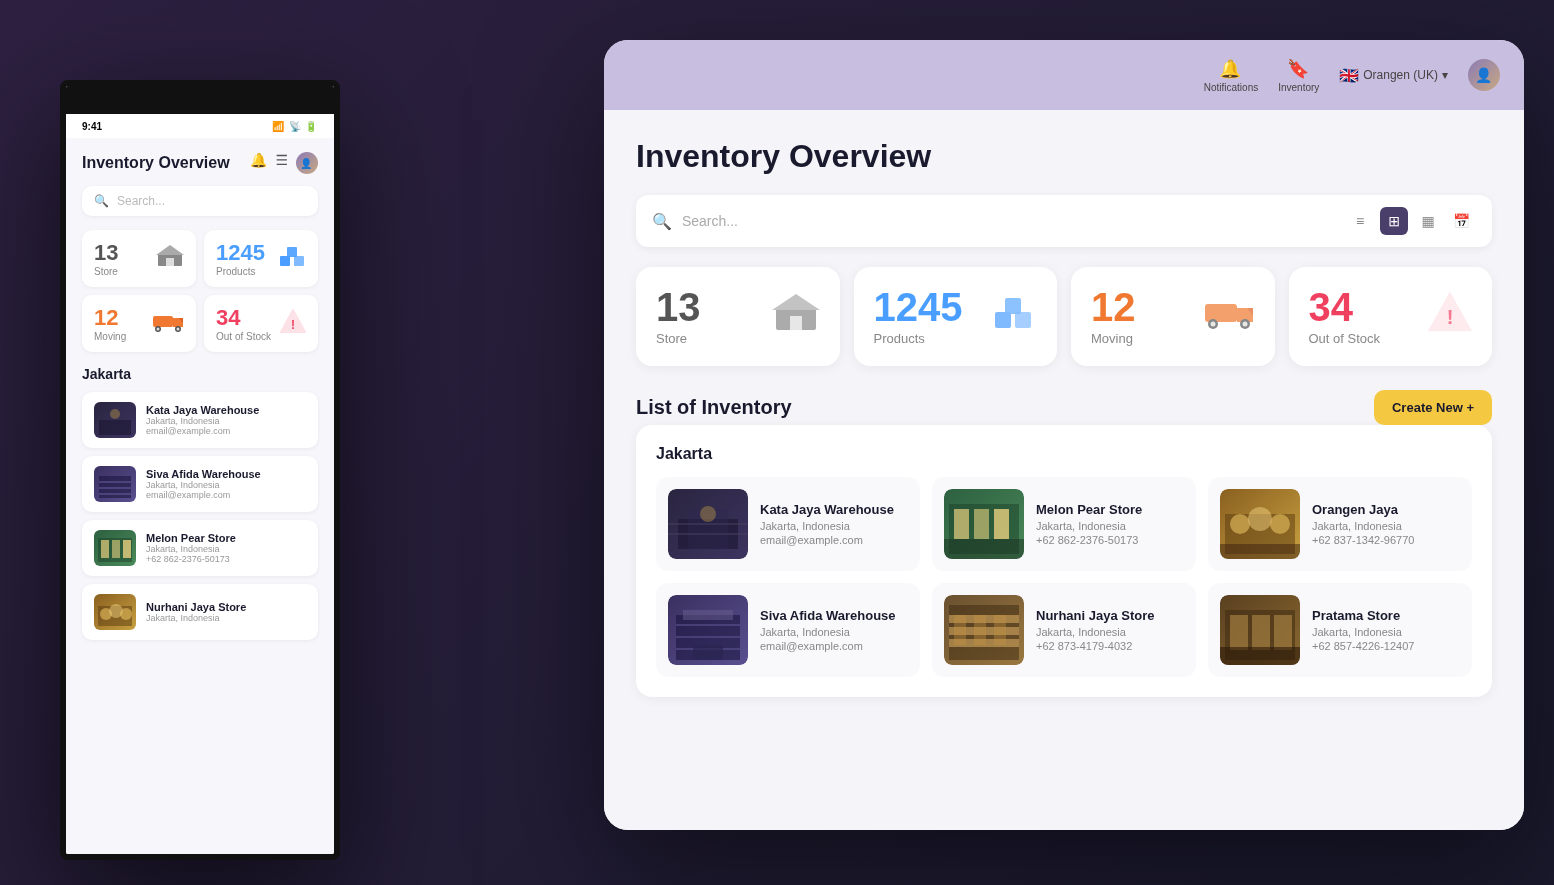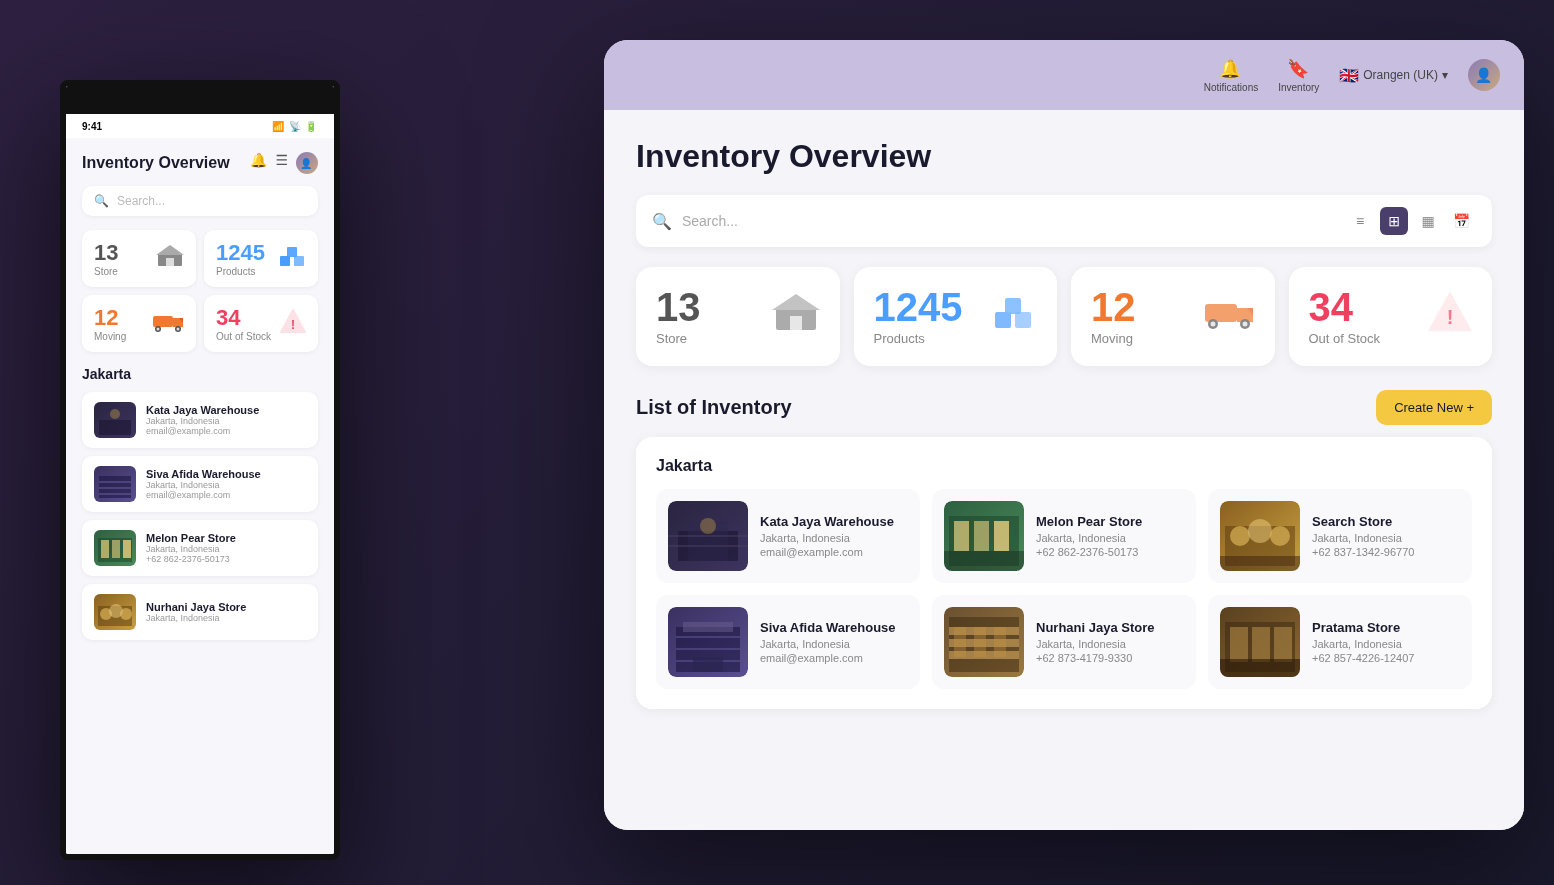--- a/index.html
+++ b/index.html
@@ -194,37 +194,37 @@
     .stat-icon.gray { color: #888; }
     .stat-icon.blue { color: #4a9eff; }
     .stat-icon.orange { color: #f07830; }
     .stat-icon.red { color: #f04060; }
 
     
     .list-header {
       display: flex;
       align-items: center;
       justify-content: space-between;
-      margin-bottom: 12px;
+      margin-bottom: 0;
     }
 
     .list-title {
       font-size: 20px;
       font-weight: 700;
       color: #1a1a2e;
     }
 
     .create-btn {
       background: #f5c842;
       color: #1a1a2e;
       border: none;
       border-radius: 10px;
       padding: 10px 18px;
       font-size: 13px;
-      font-weight: 400;
+      font-weight: 700;
       cursor: pointer;
       display: flex;
       align-items: center;
       gap: 6px;
     }
 
     .inventory-section {
       background: white;
       border-radius: 16px;
       padding: 20px;
@@ -621,21 +621,21 @@
                   </defs>
                 <rect width="80" height="70" fill="url(#mk1)" rx="8"></rect>
                 <rect x="5" y="25" width="70" height="40" fill="#5a3a10" opacity="0.5"></rect>
                 <circle cx="20" cy="35" r="10" fill="#e8c060" opacity="0.6"></circle>
                 <circle cx="40" cy="30" r="12" fill="#f0d080" opacity="0.5"></circle>
                 <circle cx="60" cy="35" r="10" fill="#e8c060" opacity="0.6"></circle>
                 <rect x="0" y="55" width="80" height="15" fill="#3a2010" opacity="0.5"></rect>
               </svg>
             </div>
             <div class="inventory-info">
-              <div class="inventory-name">Search Store</div>
+              <div class="inventory-name">Orangen Jaya</div>
               <div class="inventory-location">Jakarta, Indonesia</div>
               <div class="inventory-contact">+62 837-1342-96770</div>
             </div>
           </div>
 
           <div class="inventory-card">
             <div class="inventory-thumb">
               <svg width="80" height="70" viewBox="0 0 80 70">
                 <defs>
                     <linearGradient id="wh2" x1="0" y1="0" x2="1" y2="1">
@@ -674,21 +674,21 @@
                 <rect x="5" y="32" width="70" height="8" fill="#d4a860" opacity="0.6"></rect>
                 <rect x="5" y="44" width="70" height="8" fill="#d4a860" opacity="0.6"></rect>
                 <rect x="10" y="20" width="12" height="30" fill="#c49040" opacity="0.4"></rect>
                 <rect x="30" y="20" width="12" height="30" fill="#c49040" opacity="0.4"></rect>
                 <rect x="50" y="20" width="12" height="30" fill="#c49040" opacity="0.4"></rect>
               </svg>
             </div>
             <div class="inventory-info">
               <div class="inventory-name">Nurhani Jaya Store</div>
               <div class="inventory-location">Jakarta, Indonesia</div>
-              <div class="inventory-contact">+62 873-4179-9330</div>
+              <div class="inventory-contact">+62 873-4179-4032</div>
             </div>
           </div>
 
           <div class="inventory-card">
             <div class="inventory-thumb">
               <svg width="80" height="70" viewBox="0 0 80 70">
                 <defs>
                     <linearGradient id="mk2" x1="0" y1="0" x2="1" y2="1">
                       <stop offset="0%" stop-color="#5a4020"></stop>
                       <stop offset="100%" stop-color="#8a6830"></stop>

